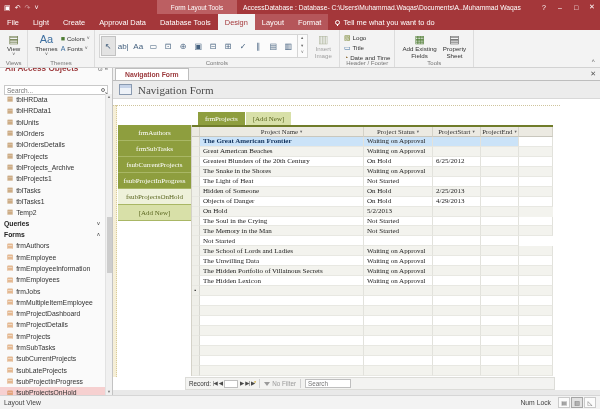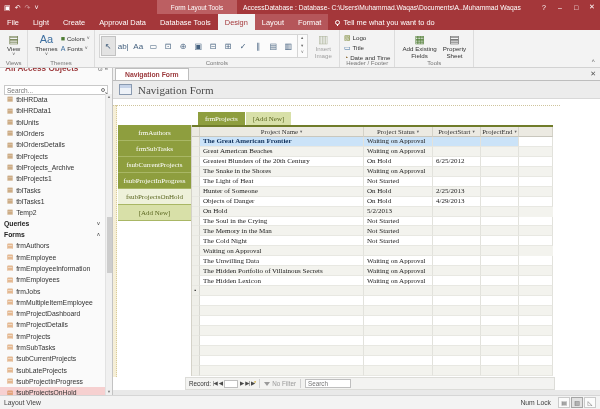--- a/index.html
+++ b/index.html
@@ -478,21 +478,21 @@
             <div class="trow">
               <div class="tcell rsel"></div>
               <div class="tcell name">The Light of Heat</div>
               <div class="tcell status">Not Started</div>
               <div class="tcell start"></div>
               <div class="tcell end"></div>
               <div class="tcell fill"></div>
             </div>
             <div class="trow alt">
               <div class="tcell rsel"></div>
-              <div class="tcell name">Hunter of Someone</div>
+              <div class="tcell name">Hidden of Someone</div>
               <div class="tcell status">On Hold</div>
               <div class="tcell start">2/25/2013</div>
               <div class="tcell end"></div>
               <div class="tcell fill"></div>
             </div>
             <div class="trow">
               <div class="tcell rsel"></div>
               <div class="tcell name">Objects of Danger</div>
               <div class="tcell status">On Hold</div>
               <div class="tcell start">4/29/2013</div>
@@ -517,28 +517,28 @@
             <div class="trow alt">
               <div class="tcell rsel"></div>
               <div class="tcell name">The Memory in the Man</div>
               <div class="tcell status">Not Started</div>
               <div class="tcell start"></div>
               <div class="tcell end"></div>
               <div class="tcell fill"></div>
             </div>
             <div class="trow">
               <div class="tcell rsel"></div>
-              <div class="tcell name">The Cold Night</div>
               <div class="tcell status">Not Started</div>
               <div class="tcell start"></div>
               <div class="tcell end"></div>
               <div class="tcell fill"></div>
             </div>
             <div class="trow alt">
               <div class="tcell rsel"></div>
+              <div class="tcell name">The School of Lords and Ladies</div>
               <div class="tcell status">Waiting on Approval</div>
               <div class="tcell start"></div>
               <div class="tcell end"></div>
               <div class="tcell fill"></div>
             </div>
             <div class="trow">
               <div class="tcell rsel"></div>
               <div class="tcell name">The Unwilling Data</div>
               <div class="tcell status">Waiting on Approval</div>
               <div class="tcell start"></div>

